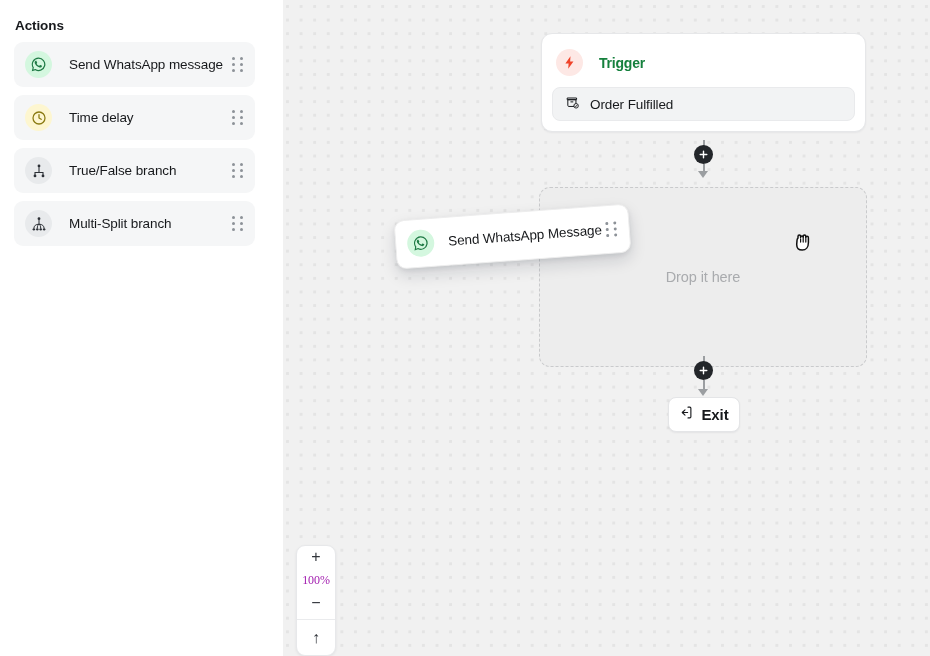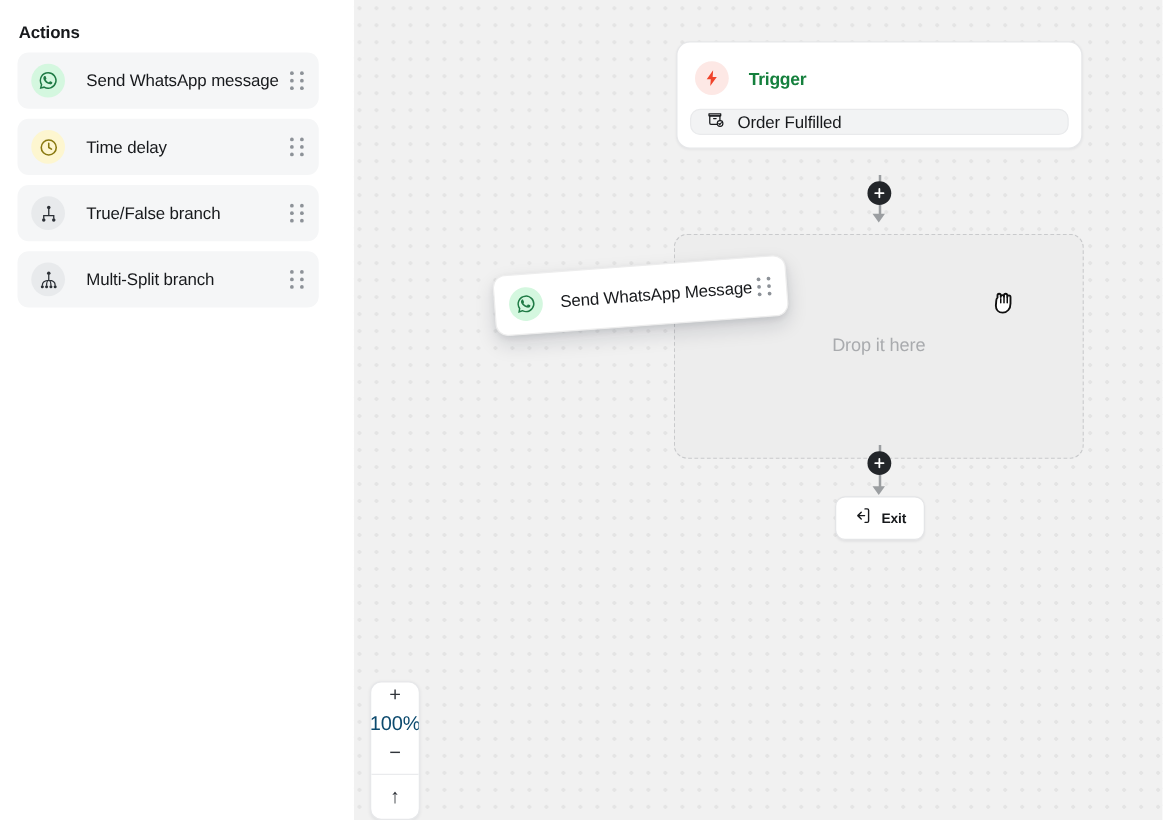--- a/index.html
+++ b/index.html
@@ -134,21 +134,21 @@
     flex: 0 0 27px;
   }
   .trig-title {
     font-size: 14px;
     font-weight: bold;
     color: #15803d;
     margin-left: 16px;
     letter-spacing: -0.2px;
   }
   .trig-row {
-    height: 21px;
+    height: 34px;
     background: #f2f3f4;
     border: 1px solid #e9eaec;
     border-radius: 8px;
     display: flex;
     align-items: center;
     padding: 0 12px;
     cursor: pointer;
   }
   .trig-row-label {
     font-size: 13.5px;
@@ -210,21 +210,21 @@
     border: 1px solid #e4e5e7;
     border-radius: 8px;
     box-shadow: 0 1px 2px rgba(16,24,40,.06);
     display: flex;
     align-items: center;
     justify-content: center;
     gap: 7px;
     cursor: pointer;
   }
   #exit-node .exit-label {
-    font-size: 11px;
+    font-size: 15px;
     font-weight: bold;
     color: #17191c;
     letter-spacing: -0.1px;
   }
 
   
   #drag-card {
     position: absolute;
     left: 112px; top: 212px;
     width: 235px; height: 49px;
@@ -270,24 +270,25 @@
     font-size: 16px;
     color: #30343a;
     cursor: pointer;
     user-select: none;
   }
   #zoom-level {
     height: 24px;
     display: flex;
     align-items: center;
     justify-content: center;
-    font-size: 16px;
-    color: #0c4a6e;
+    font-size: 12px;
+    color: #a21caf;
     letter-spacing: -0.1px;
     cursor: pointer;
+    font-family: Liberation Serif, serif;
   }
   .zdiv { height: 1px; background: #eaebed; margin: 5px 0 0 0; }
   #zoom-fit { height: 35px; }
 </style>
 </head>
 <body>
 
 <div id="app">
 
   <aside id="sidebar">

